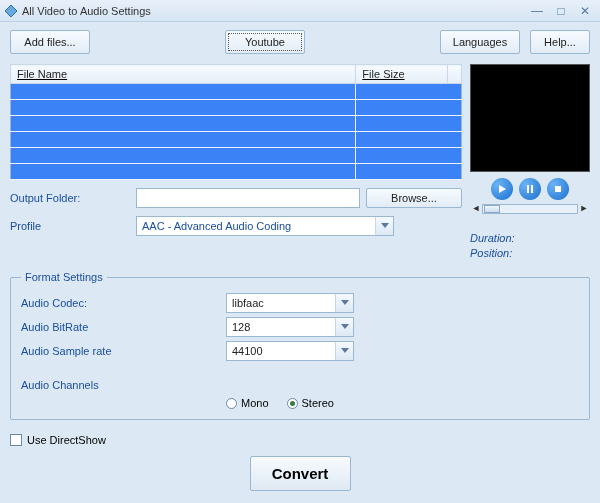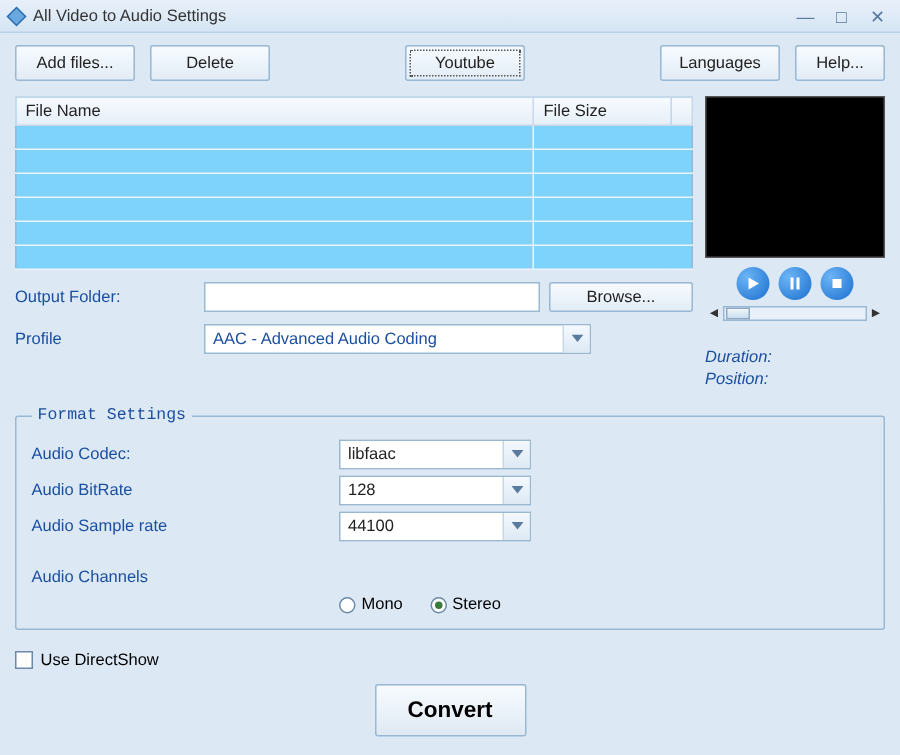--- a/index.html
+++ b/index.html
@@ -9,21 +9,21 @@
 .titlebar .title { flex: 1; color: #333; }
 .winbtns { display: flex; gap: 2px; }
 .winbtn { width: 22px; height: 16px; display: flex; align-items: center; justify-content: center; color: #5a7aa0; font-size: 12px; cursor: pointer; }
 .content { padding: 8px 10px 0 10px; }
 .toolbar { display: flex; gap: 10px; margin-bottom: 10px; }
 .spacer { flex: 1; }
 .btn { background: linear-gradient(#f7fbff, #e2ecf6); border: 1px solid #9bb8d3; border-radius: 2px; padding: 5px 0; width: 80px; text-align: center; cursor: pointer; color: #222; }
 .btn.focus { outline: 1px dotted #555; outline-offset: -4px; }
 .midrow { display: flex; gap: 8px; }
 .tablewrap { flex: 1; }
-table.filelist { width: 100%; border-collapse: collapse; background: #7dd3fc; border: 1px solid #9bb8d3; }
+table.filelist { width: 100%; border-collapse: collapse; background: #3b82f6; border: 1px solid #9bb8d3; text-decoration: underline; }
 table.filelist th { background: linear-gradient(#f7fbff, #e5eef7); border: 1px solid #c8d8e8; text-align: left; padding: 3px 6px; font-weight: normal; color: #222; }
 table.filelist td { border-bottom: 1px solid #eef3f9; height: 16px; }
 table.filelist td:first-child { border-right: 1px solid #eef3f9; }
 .th-fn { width: 340px; }
 .th-fs { width: 90px; }
 .preview { width: 120px; }
 .preview .screen { width: 120px; height: 108px; background: #000; border: 1px solid #555; }
 .pcontrols { display: flex; justify-content: center; gap: 6px; margin: 6px 0 2px 0; }
 .pbtn { width: 22px; height: 22px; border-radius: 50%; background: radial-gradient(circle at 30% 30%, #6bb4f5, #1b6fcf); display: flex; align-items: center; justify-content: center; cursor: pointer; color: #fff; }
 .pbtn svg { fill: #fff; }
@@ -36,21 +36,21 @@
 .row { display: flex; align-items: center; margin-top: 8px; gap: 6px; }
 .lbl { width: 120px; color: #1b4fa0; }
 .txtinput { flex: 1; height: 20px; border: 1px solid #9bb8d3; background: #fff; padding: 0 4px; }
 .browsebtn { width: 96px; padding: 3px 0; }
 .combo { width: 258px; height: 20px; border: 1px solid #9bb8d3; background: #fff; display: flex; align-items: center; color: #1b4fa0; position: relative; }
 .combo .ctext { flex: 1; padding: 0 5px; }
 .combo .carrow { width: 18px; height: 18px; border-left: 1px solid #c8d8e8; display: flex; align-items: center; justify-content: center; background: linear-gradient(#f4f9fe,#dde9f4); cursor: pointer; }
 .combo.small { width: 128px; }
 .combo .carrow svg { fill: #5a7aa0; }
 fieldset.fs { border: 1px solid #9bb8d3; border-radius: 2px; margin-top: 10px; padding: 6px 10px 10px 10px; }
-fieldset.fs legend { color: #1b4fa0; padding: 0 4px; font-family: Liberation Mono, monospace; }
+fieldset.fs legend { color: #1b4fa0; padding: 0 4px; }
 .fsrow { display: flex; align-items: center; margin: 4px 0; }
 .fsrow .flbl { width: 205px; color: #1b4fa0; }
 .radios { display: flex; gap: 18px; margin-left: 205px; margin-top: 6px;}
 .radios label { display: flex; align-items: center; gap: 4px; }
 .radio-dot { width: 11px; height: 11px; border: 1px solid #6a88a8; border-radius: 50%; background: #fff; display: inline-flex; align-items: center; justify-content: center; }
 .radio-dot.sel::after { content: ""; width: 5px; height: 5px; border-radius: 50%; background: #3a7a3a; }
 .chlabel { color: #1b4fa0; margin-top: 18px; display: block; }
 .chkrow { display: flex; align-items: center; gap: 5px; margin-top: 14px; }
 .chkbox { width: 12px; height: 12px; border: 1px solid #6a88a8; background: #fff; }
 .convertbtn { display: block; margin: 10px auto 0 auto; width: 101px; padding: 8px 0; font-size: 15px; font-weight: bold; background: linear-gradient(#f7fbff,#dfe9f3); border: 1px solid #9bb8d3; border-radius: 2px; cursor: pointer; text-align: center; }
@@ -69,21 +69,20 @@
   <div class="winbtns">
     <div class="winbtn">—</div>
     <div class="winbtn">□</div>
     <div class="winbtn">✕</div>
   </div>
 </div>
 
 <div class="content">
   <div class="toolbar">
     <div class="btn">Add files...</div>
-    <div class="btn">Delete</div>
     <div class="spacer"></div>
     <div class="btn focus">Youtube</div>
     <div class="spacer"></div>
     <div class="btn">Languages</div>
     <div class="btn" style="width:60px">Help...</div>
   </div>
 
   <div class="midrow">
     <div class="tablewrap">
       <table class="filelist">

